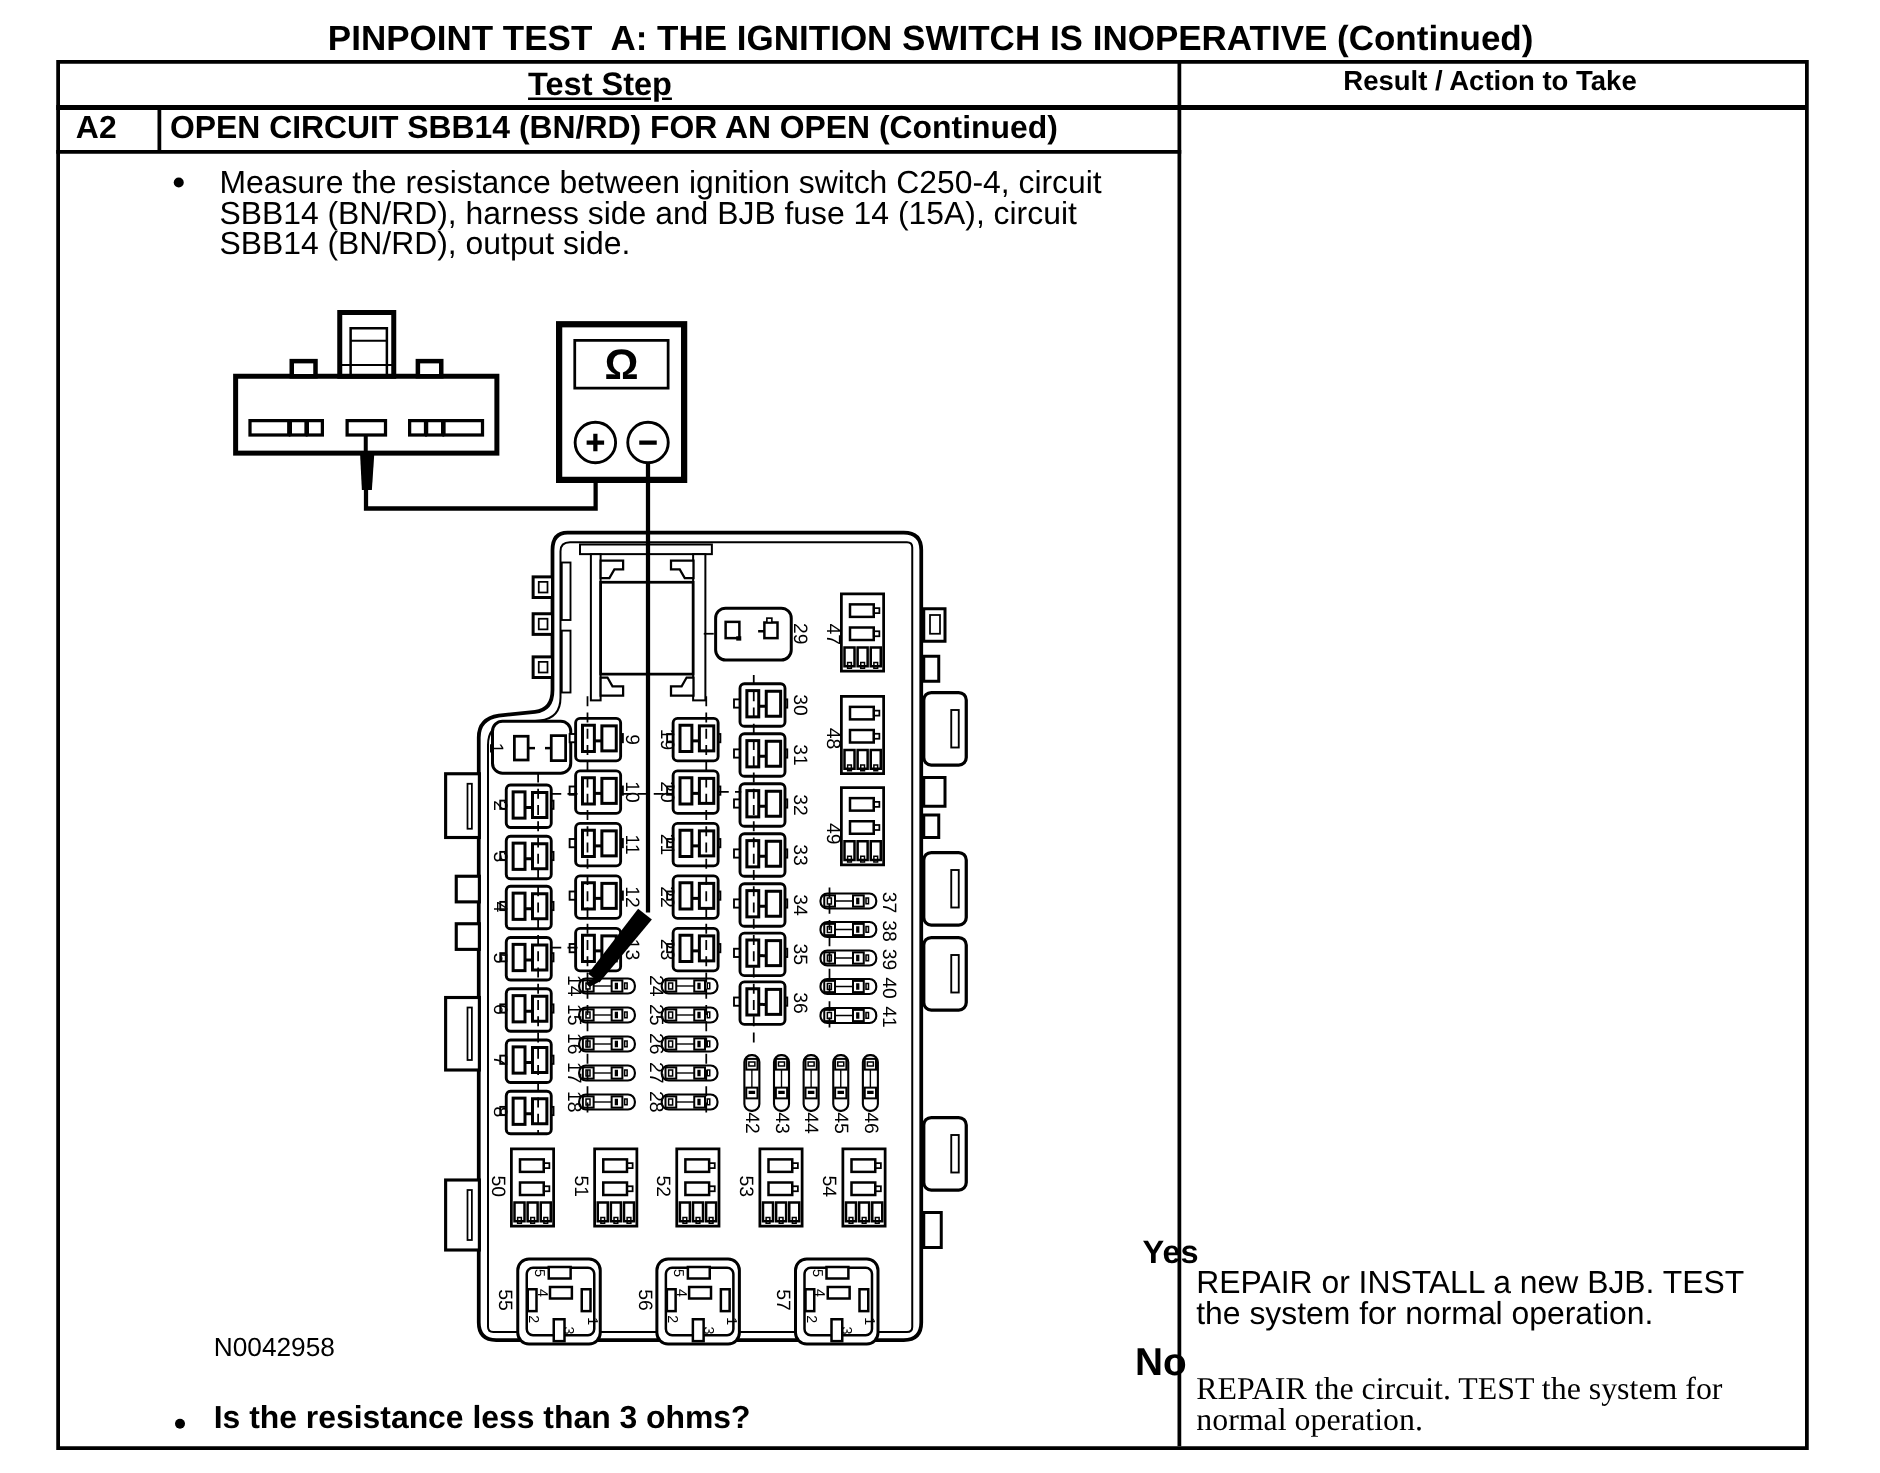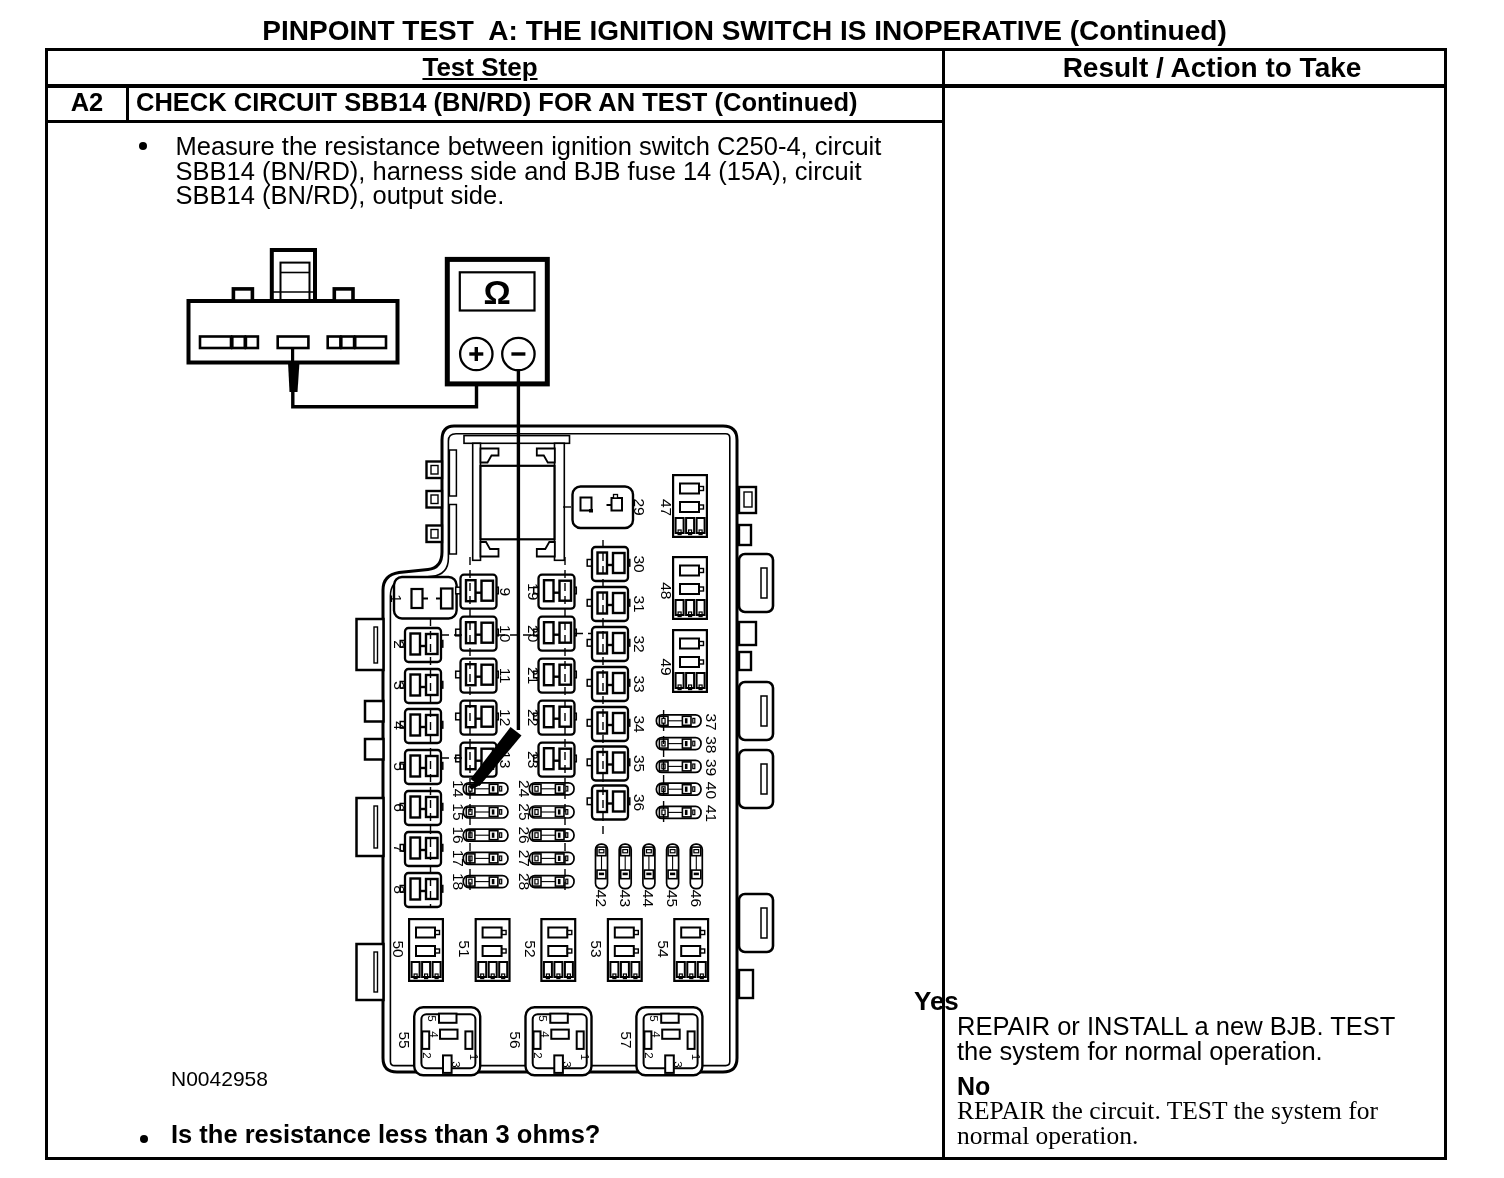--- a/index.html
+++ b/index.html
@@ -17,41 +17,41 @@
 <div class="abs" style="left:45px;top:84px;width:1399px;height:3.5px;background:#000;"></div>
 
 <div class="abs" style="left:942px;top:47.5px;width:3px;height:1109px;background:#000;"></div>
 
 <div class="abs" style="left:45px;top:119.5px;width:900px;height:3.5px;background:#000;"></div>
 
 <div class="abs" style="left:126px;top:87.5px;width:2.5px;height:32px;background:#000;"></div>
 
 <div class="abs b" style="left:45px;top:51.5px;width:870px;text-align:center;font-size:26px;text-decoration:underline;">Test Step</div>
 
-<div class="abs b" style="left:942px;top:51.5px;width:500px;text-align:center;font-size:28px;padding-left:20px;">Result / Action to Take</div>
-
-<div class="abs b" style="left:48px;top:87.5px;width:78px;text-align:center;font-size:25.5px;">A2</div>
-
-<div class="abs b" style="left:136px;top:87.5px;font-size:25.5px;">CHECK CIRCUIT SBB14 (BN/RD) FOR AN TEST (Continued)</div>
+<div class="abs b" style="left:942px;top:51.5px;width:500px;text-align:center;font-size:22px;">Result / Action to Take</div>
+
+<div class="abs b" style="left:38px;top:87.5px;width:78px;text-align:center;font-size:25.5px;">A2</div>
+
+<div class="abs b" style="left:136px;top:87.5px;font-size:25.5px;">OPEN CIRCUIT SBB14 (BN/RD) FOR AN OPEN (Continued)</div>
 
 <div class="abs" style="left:139px;top:142px;width:8px;height:8px;border-radius:50%;background:#000;"></div>
 
 <div class="abs" style="left:175.5px;top:134px;font-size:25.5px;line-height:24.7px;">Measure the resistance between ignition switch C250-4, circuit<br>SBB14 (BN/RD), harness side and BJB fuse 14 (15A), circuit<br>SBB14 (BN/RD), output side.</div>
 
 <div class="abs" style="left:171px;top:1067px;font-size:21px;text-align:right;">N0042958</div>
 
 <div class="abs" style="left:139.5px;top:1134.5px;width:8px;height:8px;border-radius:50%;background:#000;"></div>
 
 <div class="abs b" style="left:171px;top:1120px;font-size:25.5px;">Is the resistance less than 3 ohms?</div>
 
 <div class="abs b" style="left:914px;top:986px;font-size:26px;">Yes</div>
 
 <div class="abs" style="left:957px;top:1014px;font-size:25.5px;line-height:24.7px;">REPAIR or INSTALL a new BJB. TEST<br>the system for normal operation.</div>
 
-<div class="abs b" style="left:957px;top:1072px;font-size:25px;">No</div>
+<div class="abs b" style="left:908px;top:1072px;font-size:31px;">No</div>
 
 <div class="abs" style="left:957px;top:1099px;font-size:25.5px;line-height:24.7px;font-family:Liberation Serif, serif;">REPAIR the circuit. TEST the system for<br>normal operation.</div>
 
 <svg class="abs" style="left:170px;top:240px;" width="625" height="860" viewBox="170 240 625 860" fill="none" stroke="none">
 <defs>
 
 <g id="fb">
   <rect x="-3.8" y="13.5" width="5" height="6.6" fill="#fff" stroke="#000" stroke-width="1.5"></rect>
   <rect x="33.8" y="13.5" width="5" height="6.6" fill="#fff" stroke="#000" stroke-width="1.5"></rect>
   <rect x="1" y="1" width="36" height="34" rx="3.5" fill="#fff" stroke="#000" stroke-width="2.3"></rect>

